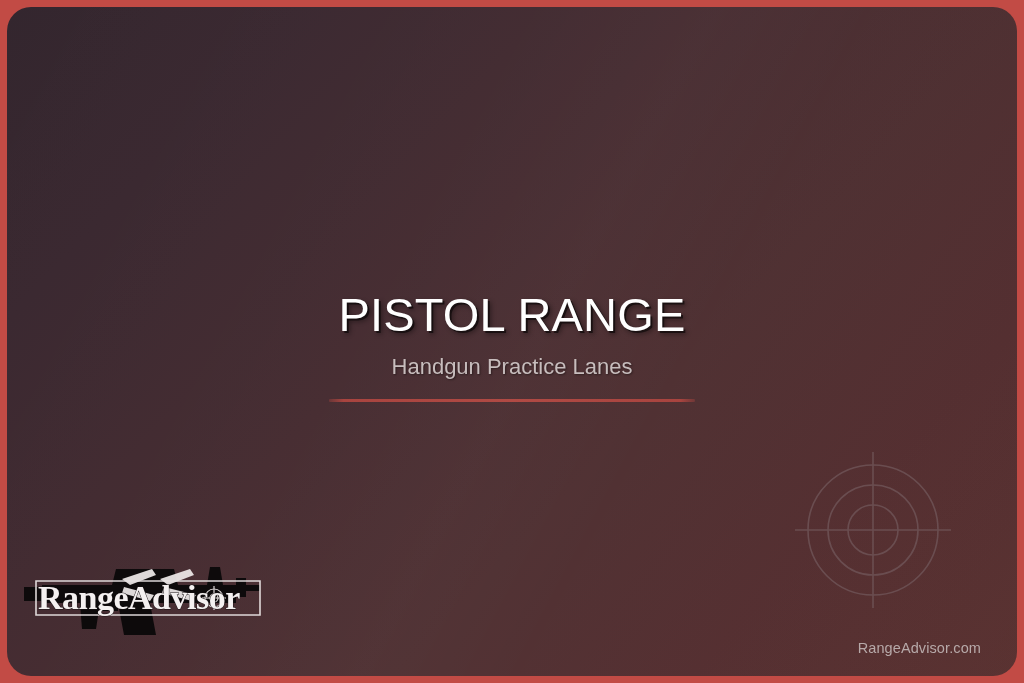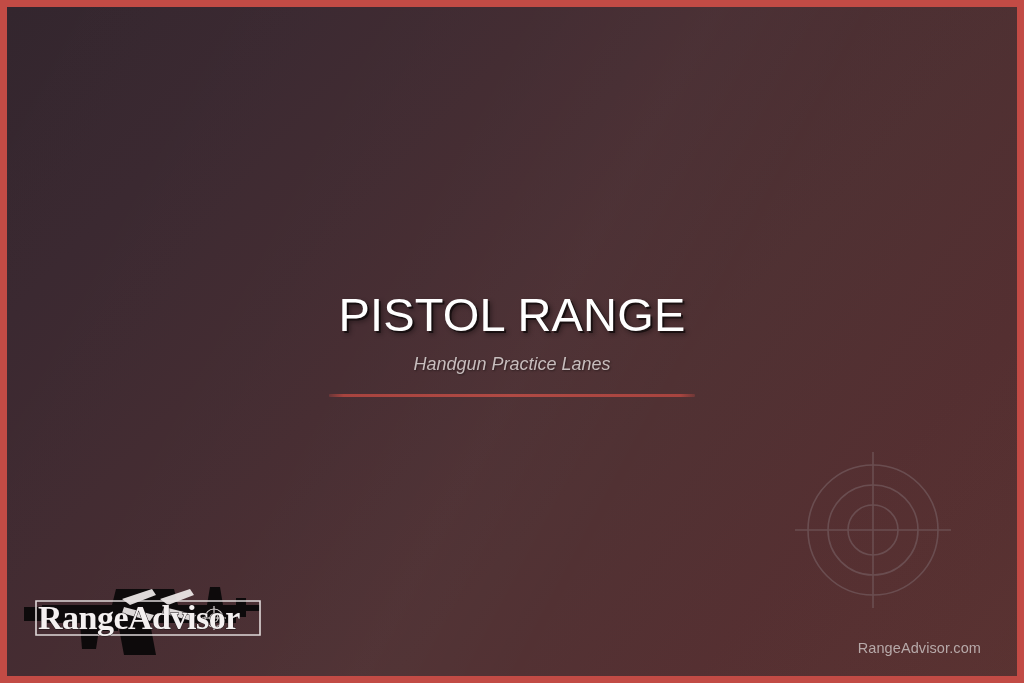--- a/index.html
+++ b/index.html
@@ -29,20 +29,21 @@
     bottom: 7px;
     overflow: hidden;
     background:
       linear-gradient(133deg,
         #33262e 0%,
         #3a2830 18%,
         #452b30 42%,
         #4e2f31 62%,
         #552f31 80%,
         #5d3433 100%);
+    border-radius: 24px;
   }
 
   
   .sheen {
     position: absolute;
     inset: 0;
     background: linear-gradient(118deg,
       rgba(255,255,255,0.000) 0%,
       rgba(255,255,255,0.014) 38%,
       rgba(255,255,255,0.028) 52%,
@@ -76,45 +77,44 @@
     font-weight: 400;
     letter-spacing: 0.2px;
     line-height: 1.06;
     color: #ffffff;
     text-shadow:
        2px 2px 0px rgba(0,0,0,0.55),
        3px 3px 5px rgba(0,0,0,0.45);
   }
   .slide-subtitle {
     margin: 14px 0 4px 0;
-    font-size: 18px;
+    font-size: 22px;
     font-weight: 400;
     line-height: 1.2;
     color: #c7bdbd;
     text-shadow: 1px 1px 2px rgba(0,0,0,0.40);
-    font-style: italic;
   }
   .divider {
     width: 366px;
     height: 3px;
     margin: 19px auto 0 auto;
     background: linear-gradient(90deg,
         rgba(168,68,63,0.35) 0%,
         #a8443f 4%,
         #b04a44 50%,
         #a8443f 96%,
         rgba(168,68,63,0.35) 100%);
     border-radius: 1px;
   }
 
   
   .logo {
     position: absolute;
     left: 17px;     
-    top: 548px;     
+    top: 528px;     
     width: 250px;
     height: 102px;
   }
   .logo svg { display: block; }
 
   
   .footer-url {
     position: absolute;
     right: 36px;
     bottom: 20px;

